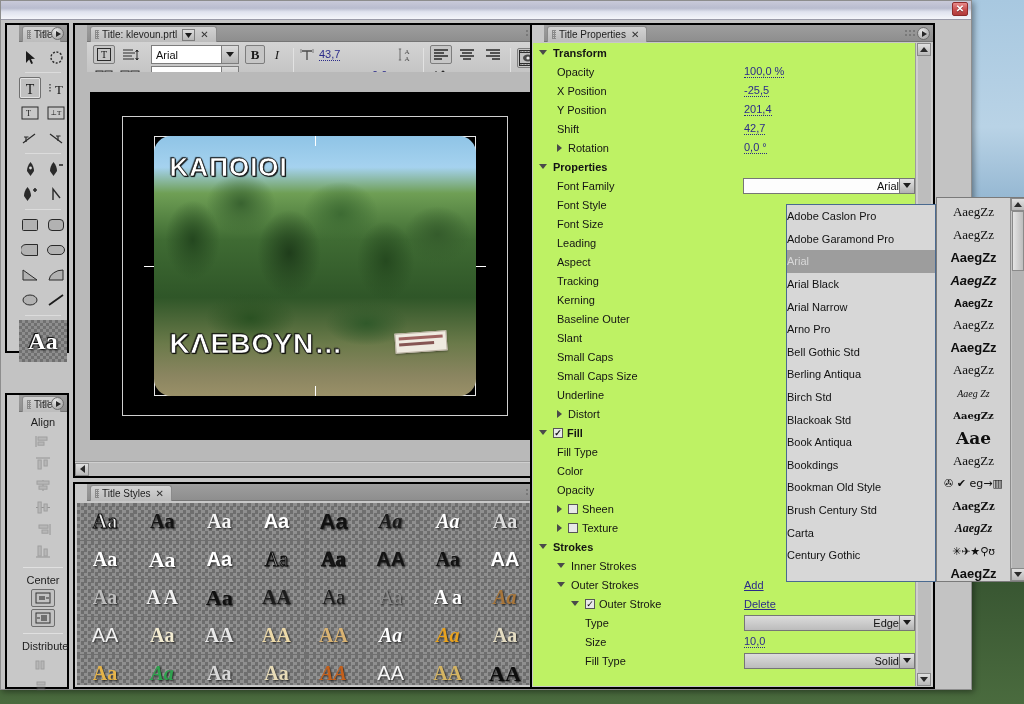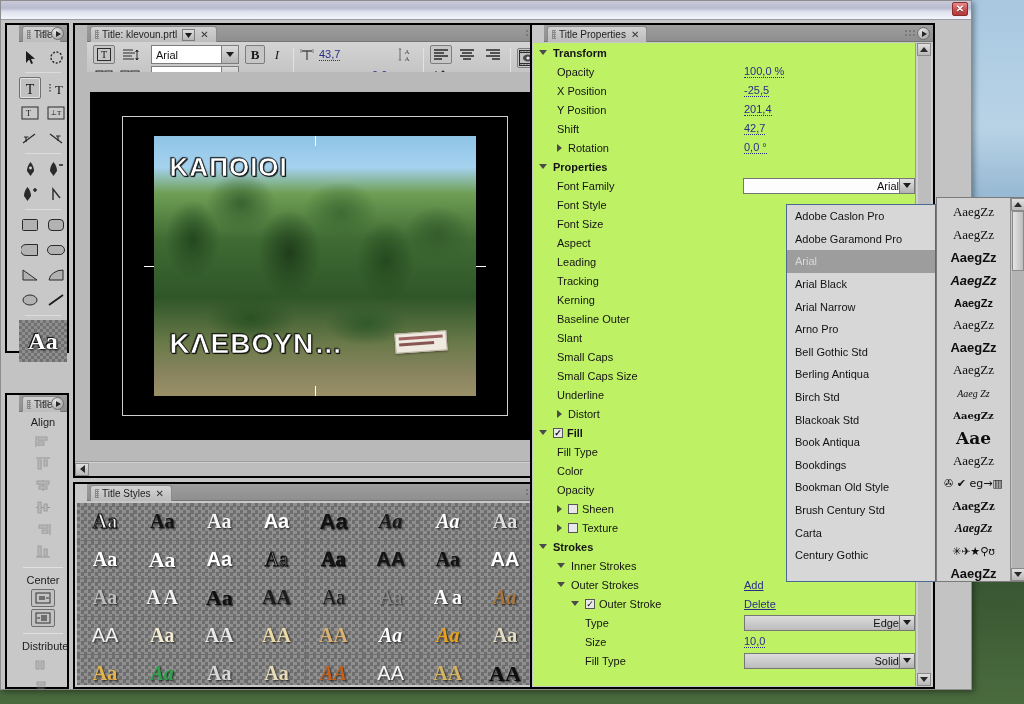--- a/index.html
+++ b/index.html
@@ -157,20 +157,21 @@
   #canvas-black {
     width: 450px; height: 348px; background:#000; position:relative;
   }
   #safe-outer { position:absolute; left:32px; top:24px; right:32px; bottom:24px; border:1px solid #cfcfcf; }
   #safe-inner { position:absolute; left:64px; top:44px; right:64px; bottom:44px; border:1px solid #e8e8e8; }
   #video-img {
     position:absolute; left:64px; top:44px; right:64px; bottom:44px;
     background:
       linear-gradient(180deg,#8fc4e6 0%,#a5d2ef 12%, #6f9f55 22%, #3f6b33 40%, #2f5628 62%, #6b7a4a 80%, #8a8560 92%, #9a9068 100%);
     overflow:hidden;
+    border-radius:17px;
   }
   #video-img .foliage {
     position:absolute; inset:0;
     background:
       radial-gradient(ellipse 38px 55px at 12% 40%, #24471f 0%, rgba(36,71,31,0) 72%),
       radial-gradient(ellipse 48px 42px at 27% 26%, #396330 0%, rgba(57,99,48,0) 72%),
       radial-gradient(ellipse 44px 60px at 42% 45%, #1f3d1b 0%, rgba(31,61,27,0) 72%),
       radial-gradient(ellipse 52px 45px at 58% 30%, #3d6b33 0%, rgba(61,107,51,0) 72%),
       radial-gradient(ellipse 40px 55px at 72% 48%, #25491f 0%, rgba(37,73,31,0) 72%),
       radial-gradient(ellipse 46px 40px at 88% 38%, #355c2c 0%, rgba(53,92,44,0) 72%),
@@ -262,21 +263,21 @@
   .pcombo.white { background:#fdfdfd; }
   .pcombo.white .arrow { background:linear-gradient(180deg,#e2e2e2,#b2b2b2); }
   .indent1 { padding-left:18px; }
   .indent2 { padding-left:32px; }
   .indent3 { padding-left:46px; }
   
   #font-dropdown {
     position:absolute; left:785px; top:203px; width:150px; height:378px;
     background:#d7d7d7; border:1px solid #4a6a90; overflow:hidden; z-index:50;
   }
-  .fd-item { height:22.6px; display:flex; align-items:center; padding-left:8px;
+  .fd-item { height:22.6px; display:flex; align-items:center; 
     font-size:11px; color:#121212; cursor:pointer; }
   .fd-item.sel { background:#9d9d9d; color:#d8d8d8; }
   #font-preview {
     position:absolute; left:935px; top:196px; width:89px; height:385px;
     background:#d2d2d2; border:1px solid #7a7a7a; z-index:51; overflow:hidden;
   }
   .fp-list { position:absolute; left:0; top:0; right:14px; bottom:0; padding-top:3px; }
   .fp-item { height:22.6px; display:flex; align-items:center; justify-content:center;
     font-size:13px; color:#0e0e0e; white-space:nowrap; overflow:hidden; }
   .fp-scroll { position:absolute; right:0; top:0; bottom:0; width:14px;
@@ -878,24 +879,24 @@
         </span>
       </div>
       <div id="props-plain-rows">
           <div class="prow">
             <span class="plabel indent1">Font Style</span>
           </div>
           <div class="prow">
             <span class="plabel indent1">Font Size</span>
           </div>
           <div class="prow">
+            <span class="plabel indent1">Leading</span>
+          </div>
+          <div class="prow">
             <span class="plabel indent1">Aspect</span>
-          </div>
-          <div class="prow">
-            <span class="plabel indent1">Leading</span>
           </div>
           <div class="prow">
             <span class="plabel indent1">Tracking</span>
           </div>
           <div class="prow">
             <span class="plabel indent1">Kerning</span>
           </div>
           <div class="prow">
             <span class="plabel indent1">Baseline Outer</span>
           </div>

